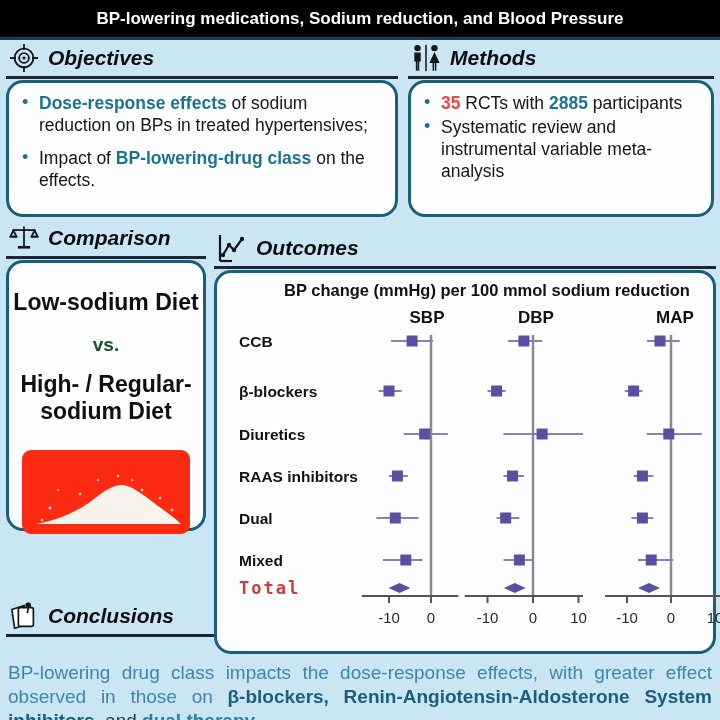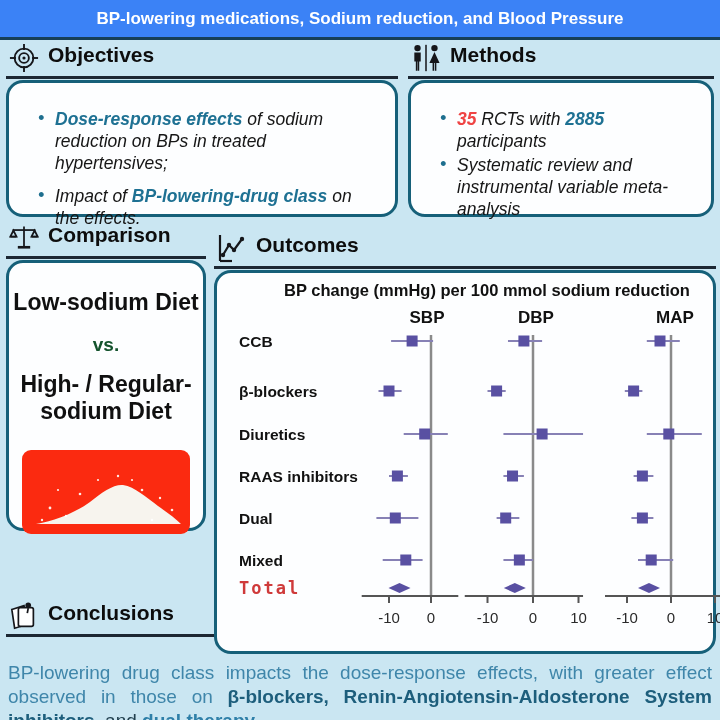--- a/index.html
+++ b/index.html
@@ -1,34 +1,34 @@
 <!DOCTYPE html>
 <html><head>
 <meta charset="utf-8">
 <style>
   html,body{margin:0;padding:0;}
   body{width:720px;height:720px;background:#cae6f2;font-family:"Liberation Sans",sans-serif;}
   .page{position:relative;width:720px;height:720px;overflow:hidden;background:#cae6f2;}
 
-  .titlebar{position:absolute;left:0;top:0;width:720px;height:40px;background:#3b82f6;
+  .titlebar{position:absolute;left:0;top:0;width:720px;height:40px;background:#000000;
     border-bottom:3px solid #173f57;display:flex;align-items:center;justify-content:center;
     color:#ffffff;font-weight:bold;font-size:17px;box-sizing:border-box;}
 
   .panel{position:absolute;box-sizing:border-box;}
-  .section-head{display:flex;gap:8px;border-bottom:3px solid #1c2733;padding:1px 2px 3px;}
+  .section-head{display:flex;align-items:center;gap:8px;border-bottom:3px solid #1c2733;padding:1px 2px 3px;font-style:italic;}
   .head-label{font-size:21px;font-weight:bold;color:#0d0d0d;}
   .icon{display:flex;align-items:center;justify-content:center;width:32px;height:30px;flex:0 0 auto;}
   .card{background:#fdfeff;border:3px solid #166079;border-radius:17px;box-sizing:border-box;}
 
   #objectives{left:6px;top:42px;width:392px;}
   #objectives .card{height:137px;margin-top:1px;}
   #methods{left:408px;top:42px;width:306px;}
   #methods .card{height:137px;margin-top:1px;}
 
-  ul.blist{margin:16px;padding:9px 12px 0 30px;font-style:italic;}
+  ul.blist{margin:0;padding:9px 12px 0 30px;}
   ul.blist li{list-style:none;position:relative;font-size:17.5px;line-height:1.26;color:#161616;margin-bottom:11px;}
   ul.blist li::before{content:"\2022";position:absolute;left:-17px;top:-1px;color:#1e6f8f;font-size:18px;}
   #methods ul.blist li{margin-bottom:2px;}
 
   #comparison{left:6px;top:222px;width:200px;}
   #comparison .card{height:271px;margin-top:1px;display:flex;flex-direction:column;align-items:center;padding:26px 4px 0;}
   .cmp-main{font-size:23px;font-weight:bold;color:#101010;text-align:center;line-height:1.2;}
   .cmp-vs{font-size:19px;font-weight:bold;color:#14532d;margin:17px 0 15px;}
   .salt{margin-top:24px;}
 

